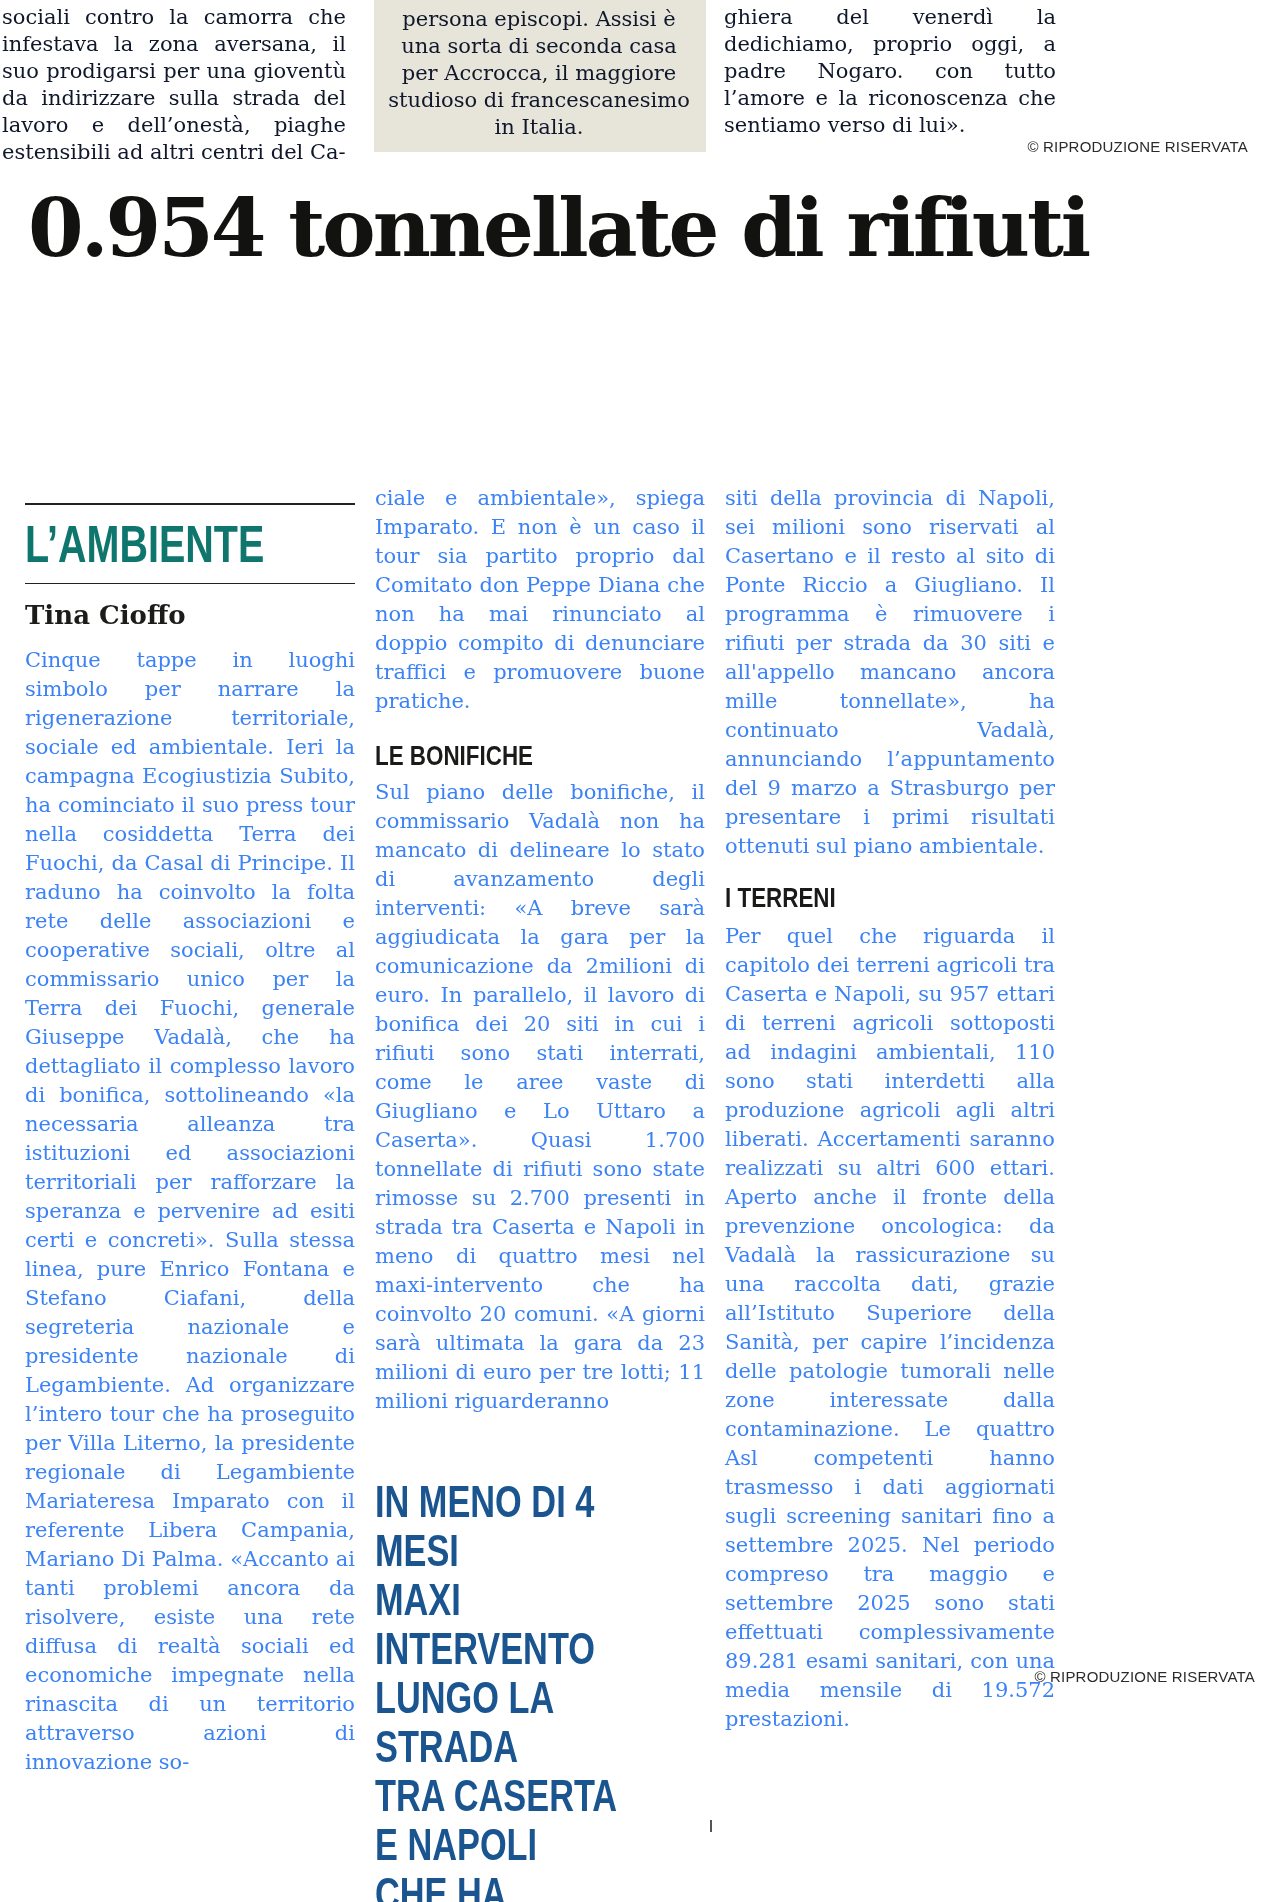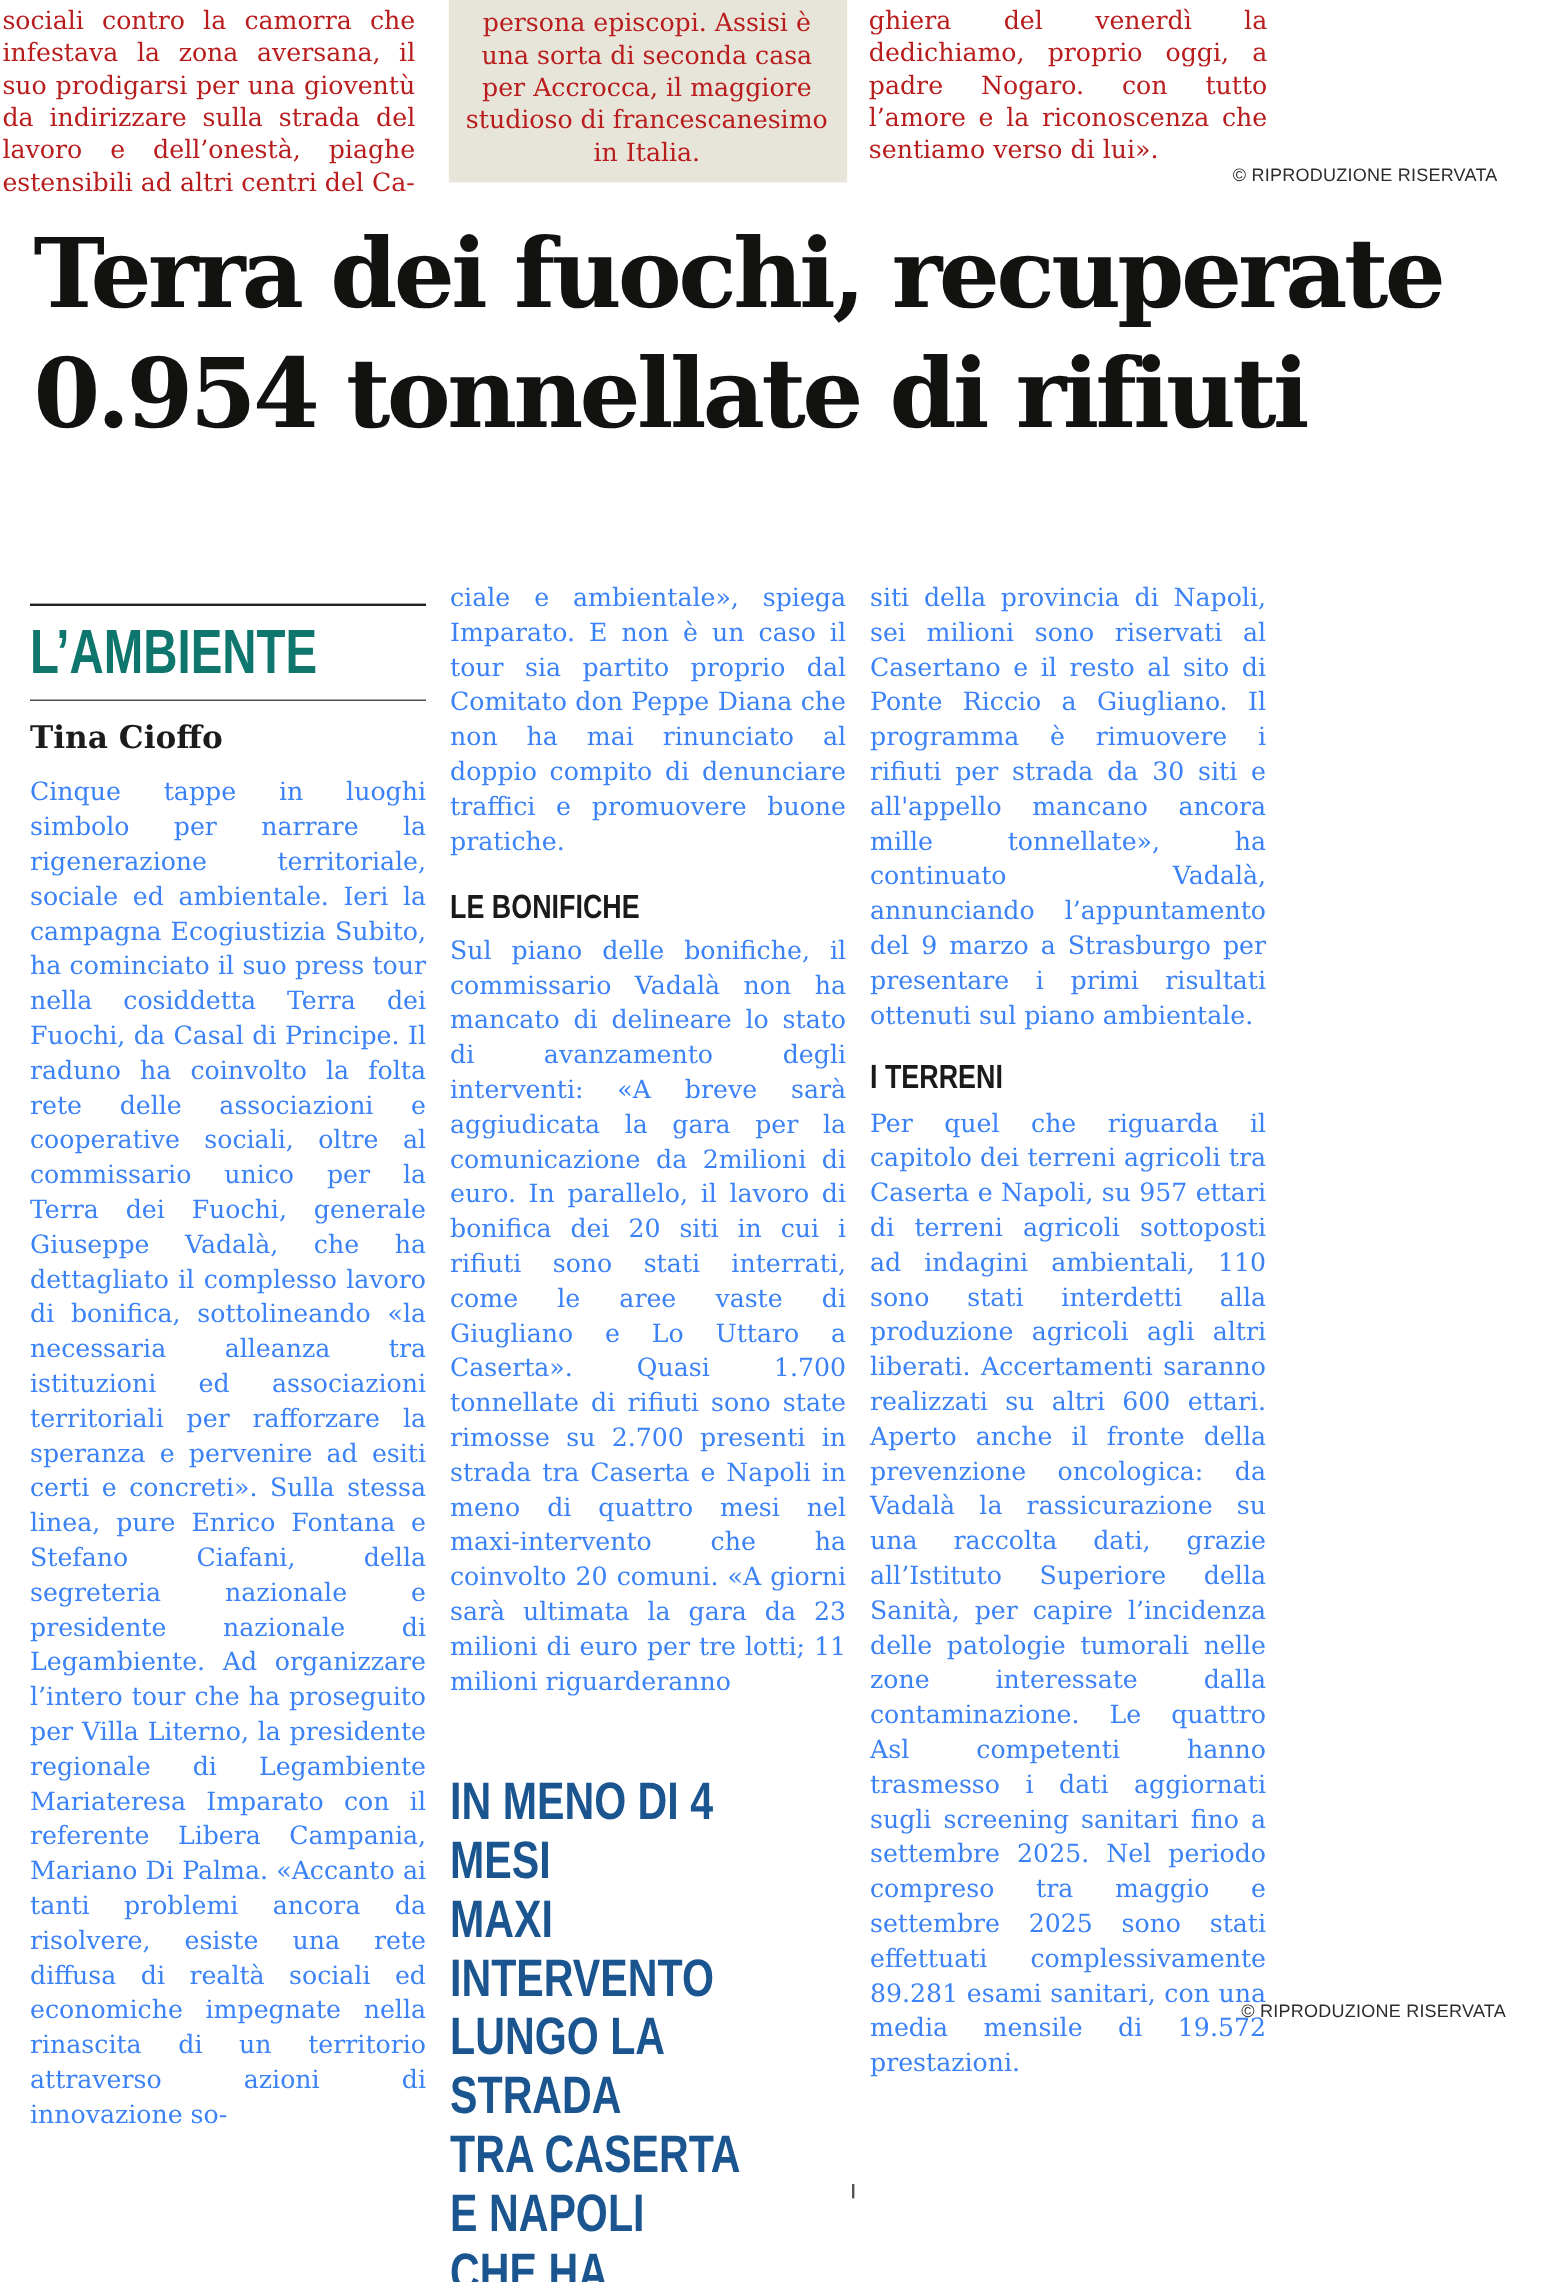--- a/index.html
+++ b/index.html
@@ -1,18 +1,18 @@
 <!DOCTYPE html>
 <html><head>
 <meta charset="utf-8">
 <style>
   html,body{margin:0;padding:0;background:#ffffff;}
   .page{position:relative;width:1284px;height:1902px;background:#ffffff;overflow:hidden;
         font-family:"DejaVu Serif", serif;color:#1c1c1a;}
-  .frag{position:absolute;font-size:21px;line-height:27px;text-align:justify;color:#b91c1c;}
+  .frag{position:absolute;font-size:21px;line-height:27px;text-align:justify;color:#0f172a;}
   .frag.ragged{text-align:center;}
   .graybox{position:absolute;background:#e7e4da;}
   .copyright{position:absolute;font-family:"Liberation Sans", sans-serif;font-size:15px;
              color:#2b2b2b;text-align:right;letter-spacing:0.2px;}
   .headline{position:absolute;font-family:"DejaVu Serif", serif;font-weight:700;
             font-size:80px;line-height:100px;letter-spacing:-3px;color:#121210;white-space:nowrap;}
   .rule{position:absolute;background:#222222;height:2px;}
   .kicker{position:absolute;font-family:"Liberation Sans", sans-serif;font-weight:700;
           font-size:52px;color:#0f766e;}
   .condense{display:inline-block;transform:scaleX(0.76);transform-origin:0 50%;white-space:nowrap;}
@@ -33,21 +33,20 @@
 
   <div class="graybox" style="left:374px;top:0;width:332px;height:152px;">
     <div class="frag ragged" style="position:static;padding:6px 12px 0 10px;">persona episcopi. Assisi è una sorta di seconda casa per Accrocca, il maggiore studioso di francescanesimo in Italia.</div>
   </div>
 
   <div class="frag" style="left:724px;top:4px;width:332px;">ghiera del venerdì la dedichiamo, proprio oggi, a padre Nogaro. con tutto l’amore e la riconoscenza che sentiamo verso di lui».</div>
 
   <div class="copyright" style="left:900px;top:138px;width:348px;">© RIPRODUZIONE RISERVATA</div>
 
   <div class="headline" style="left:28px;top:178px;">
-    <div>Terra dei fuochi, recuperate</div>
     <div>0.954 tonnellate di rifiuti</div>
   </div>
 
   <div class="rule" style="left:25px;top:503px;width:330px;"></div>
 
   <div class="kicker" style="left:25px;top:514px;">
     <span class="condense">L’AMBIENTE</span>
   </div>
 
   <div class="rule" style="left:25px;top:583px;width:330px;height:1px;"></div>

